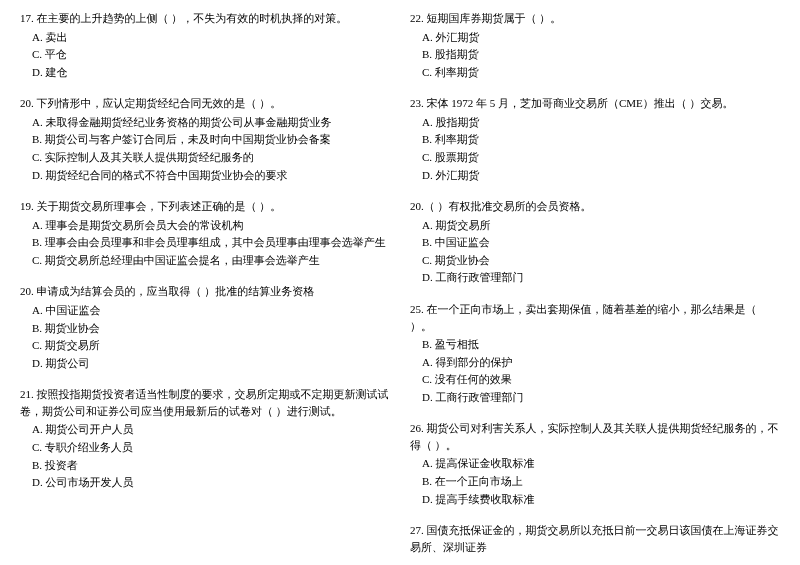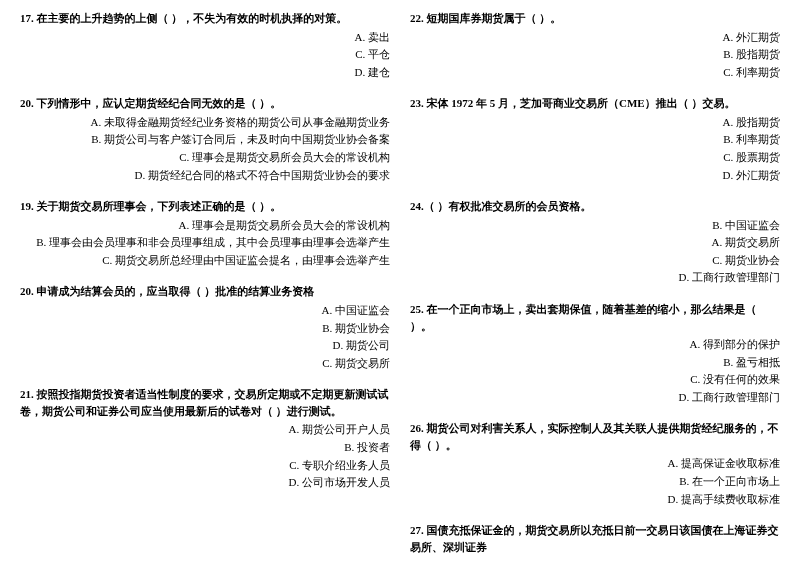--- a/index.html
+++ b/index.html
@@ -32,25 +32,23 @@
       flex-direction: column;
       gap: 8px;
     }
     .question {
       margin-bottom: 6px;
     }
     .question-title {
       font-size: 11px;
       line-height: 1.5;
       margin-bottom: 2px;
-      font-weight: bold;
     }
     .options {
       padding-left: 12px;
-      text-align: right;
     }
     .option {
       font-size: 11px;
       line-height: 1.6;
     }
   </style>
 </head>
 <body>
 
 <div class="page-container">
@@ -63,47 +61,47 @@
             <div class="option">A. 卖出</div>
             <div class="option">C. 平仓</div>
             <div class="option">D. 建仓</div>
           </div>
         </div>
         <div class="question">
           <div class="question-title">20. 下列情形中，应认定期货经纪合同无效的是（    ）。</div>
           <div class="options">
             <div class="option">A. 未取得金融期货经纪业务资格的期货公司从事金融期货业务</div>
             <div class="option">B. 期货公司与客户签订合同后，未及时向中国期货业协会备案</div>
-            <div class="option">C. 理事会是期货交易所会员大会的常设机构</div>
+            <div class="option">C. 实际控制人及其关联人提供期货经纪服务的</div>
             <div class="option">D. 期货经纪合同的格式不符合中国期货业协会的要求</div>
           </div>
         </div>
         <div class="question">
           <div class="question-title">19. 关于期货交易所理事会，下列表述正确的是（    ）。</div>
           <div class="options">
             <div class="option">A. 理事会是期货交易所会员大会的常设机构</div>
             <div class="option">B. 理事会由会员理事和非会员理事组成，其中会员理事由理事会选举产生</div>
             <div class="option">C. 期货交易所总经理由中国证监会提名，由理事会选举产生</div>
           </div>
         </div>
         <div class="question">
           <div class="question-title">20. 申请成为结算会员的，应当取得（    ）批准的结算业务资格</div>
           <div class="options">
             <div class="option">A. 中国证监会</div>
             <div class="option">B. 期货业协会</div>
+            <div class="option">C. 期货交易所</div>
             <div class="option">D. 期货公司</div>
-            <div class="option">C. 期货交易所</div>
           </div>
         </div>
         <div class="question">
           <div class="question-title">21. 按照投指期货投资者适当性制度的要求，交易所定期或不定期更新测试试卷，期货公司和证券公司应当使用最新后的试卷对（    ）进行测试。</div>
           <div class="options">
             <div class="option">A. 期货公司开户人员</div>
+            <div class="option">C. 专职介绍业务人员</div>
             <div class="option">B. 投资者</div>
-            <div class="option">C. 专职介绍业务人员</div>
             <div class="option">D. 公司市场开发人员</div>
           </div>
         </div>
       </div>
 
     <div class="column" id="right-col">
     <div class="question">
           <div class="question-title">22. 短期国库券期货属于（    ）。</div>
           <div class="options">
             <div class="option">A. 外汇期货</div>
@@ -114,33 +112,33 @@
         <div class="question">
           <div class="question-title">23. 宋体 1972 年 5 月，芝加哥商业交易所（CME）推出（    ）交易。</div>
           <div class="options">
             <div class="option">A. 股指期货</div>
             <div class="option">B. 利率期货</div>
             <div class="option">C. 股票期货</div>
             <div class="option">D. 外汇期货</div>
           </div>
         </div>
         <div class="question">
-          <div class="question-title">24.（    ）有权批准交易所的会员资格。</div>
+          <div class="question-title">20.（    ）有权批准交易所的会员资格。</div>
           <div class="options">
+            <div class="option">A. 期货交易所</div>
             <div class="option">B. 中国证监会</div>
-            <div class="option">A. 期货交易所</div>
             <div class="option">C. 期货业协会</div>
             <div class="option">D. 工商行政管理部门</div>
           </div>
         </div>
         <div class="question">
           <div class="question-title">25. 在一个正向市场上，卖出套期保值，随着基差的缩小，那么结果是（    ）。</div>
           <div class="options">
+            <div class="option">B. 盈亏相抵</div>
             <div class="option">A. 得到部分的保护</div>
-            <div class="option">B. 盈亏相抵</div>
             <div class="option">C. 没有任何的效果</div>
             <div class="option">D. 工商行政管理部门</div>
           </div>
         </div>
         <div class="question">
           <div class="question-title">26. 期货公司对利害关系人，实际控制人及其关联人提供期货经纪服务的，不得（    ）。</div>
           <div class="options">
             <div class="option">A. 提高保证金收取标准</div>
             <div class="option">B. 在一个正向市场上</div>
             <div class="option">D. 提高手续费收取标准</div>

